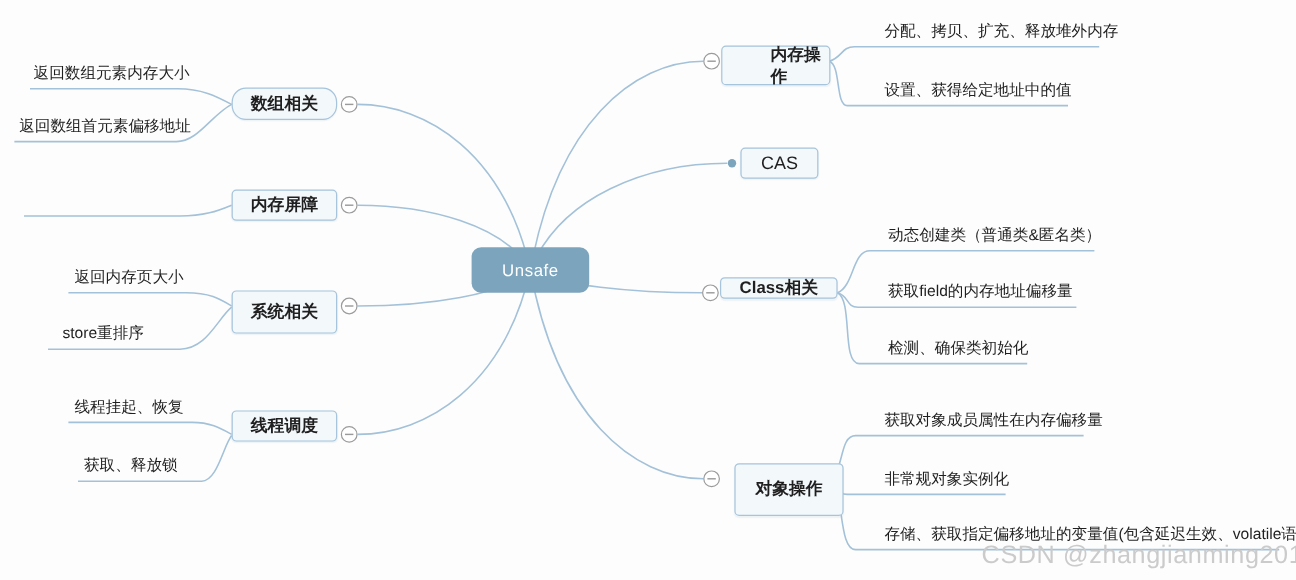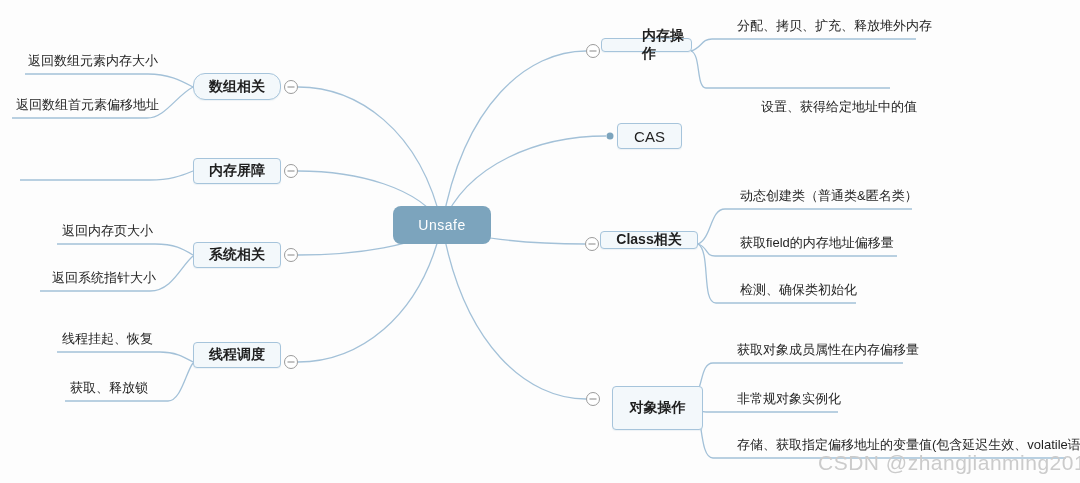--- a/index.html
+++ b/index.html
@@ -48,27 +48,27 @@
     position:absolute;
     font-size:13px;line-height:16px;color:var(--text);
     white-space:nowrap;
   }
   .watermark{
     position:absolute;left:818px;top:451px;
     font-size:21px;color:var(--watermark);letter-spacing:.5px;
     white-space:nowrap;
   }
   
-  .n-mem   {left:601px;top:38px; width:91px;height:14px;padding-left:40px;}
+  .n-mem   {left:601px;top:38px; width:91px;height:33px;padding-left:40px;}
   .n-cas   {left:617px;top:123px;width:65px;height:26px;font-weight:400;font-size:15px;}
   .n-class {left:600px;top:231px;width:98px;height:18px;}
   .n-obj   {left:601px;top:386px;width:91px;height:44px;margin-left:11px;}
   .n-array {left:193px;top:73px; width:88px;height:27px;border-radius:12px;}
   .n-fence {left:193px;top:158px;width:88px;height:26px;}
-  .n-sys   {left:193px;top:242px;width:88px;height:26px;}
+  .n-sys   {left:193px;top:242px;width:88px;height:36px;}
   .n-thread{left:193px;top:342px;width:88px;height:26px;}
 </style>
 </head>
 <body>
 
 <div id="canvas">
 
   <svg class="edges">
 
     <path d="M442,225 C464,103 528,51 586,51"></path>
@@ -139,29 +139,29 @@
   <div class="node n-mem">内存操作</div>
   <div class="node n-cas">CAS</div>
   <div class="node n-class">Class相关</div>
   <div class="node n-obj">对象操作</div>
   <div class="node n-array">数组相关</div>
   <div class="node n-fence">内存屏障</div>
   <div class="node n-sys">系统相关</div>
   <div class="node n-thread">线程调度</div>
 
   <div class="leaf" style="left:737px;top:18px;">分配、拷贝、扩充、释放堆外内存</div>
-  <div class="leaf" style="left:761px;top:67px;margin-top:32px;">设置、获得给定地址中的值</div>
+  <div class="leaf" style="left:737px;top:67px;">设置、获得给定地址中的值</div>
   <div class="leaf" style="left:740px;top:188px;">动态创建类（普通类&amp;匿名类）</div>
   <div class="leaf" style="left:740px;top:235px;">获取field的内存地址偏移量</div>
   <div class="leaf" style="left:740px;top:282px;">检测、确保类初始化</div>
   <div class="leaf" style="left:737px;top:342px;">获取对象成员属性在内存偏移量</div>
   <div class="leaf" style="left:737px;top:391px;">非常规对象实例化</div>
   <div class="leaf" style="left:737px;top:437px;">存储、获取指定偏移地址的变量值(包含延迟生效、volatile语义)</div>
 
   <div class="leaf" style="left:28px;top:53px;">返回数组元素内存大小</div>
   <div class="leaf" style="left:16px;top:97px;">返回数组首元素偏移地址</div>
   <div class="leaf" style="left:62px;top:223px;">返回内存页大小</div>
-  <div class="leaf" style="left:52px;top:270px;">返回系统指针大小</div>
+  <div class="leaf" style="left:52px;top:270px;">store重排序</div>
   <div class="leaf" style="left:62px;top:331px;">线程挂起、恢复</div>
   <div class="leaf" style="left:70px;top:380px;">获取、释放锁</div>
 
   <div class="watermark">CSDN @zhangjianming2018</div>
 </div>
 
 </body></html>

